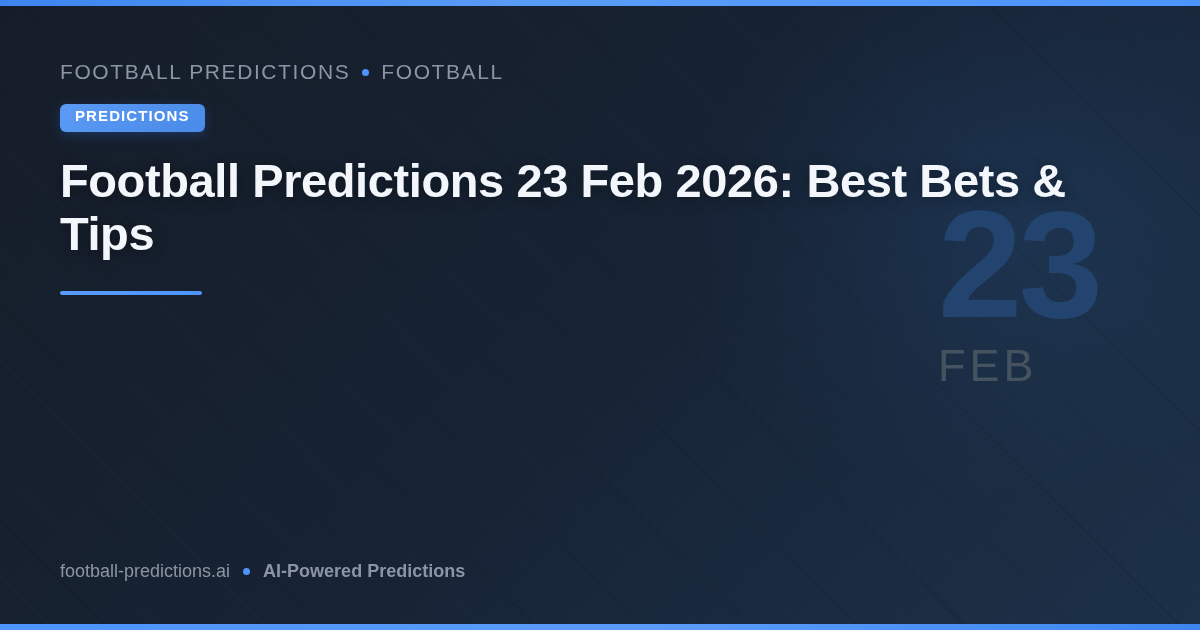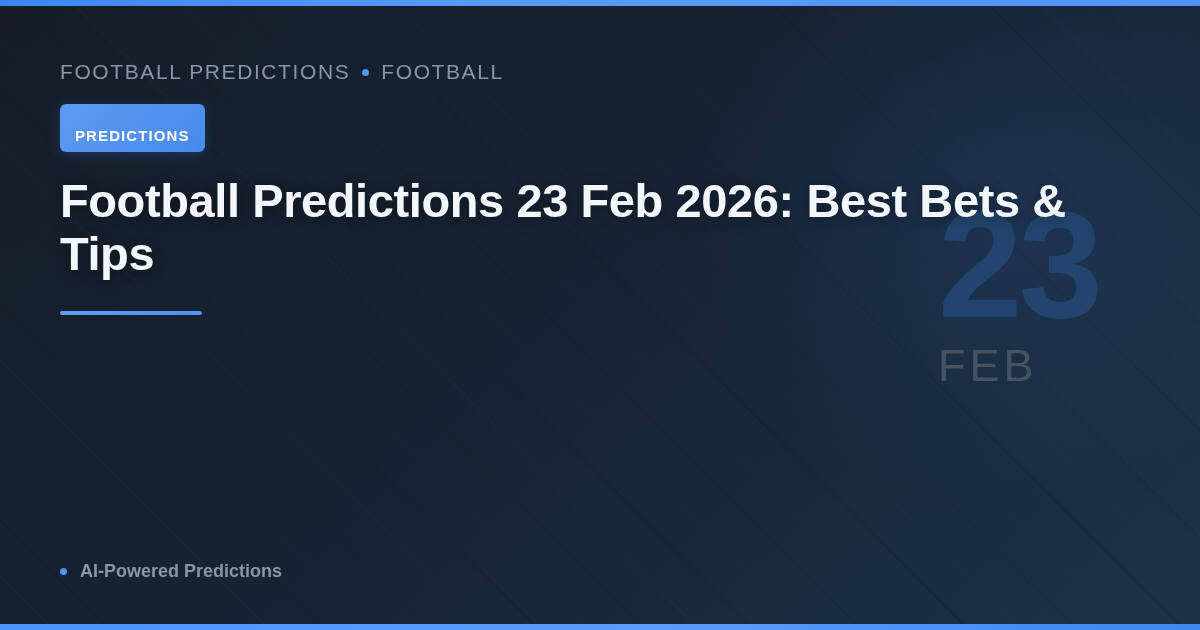--- a/index.html
+++ b/index.html
@@ -113,21 +113,21 @@
     width: 7px;
     height: 7px;
     border-radius: 50%;
     background: #4d94ff;
     flex: 0 0 auto;
   }
 
   .badge {
     display: inline-block;
     margin-top: 20px;
-    padding: 24px 15px 9px;
+    padding: 4px 15px 9px;
     border-radius: 6px;
     background: linear-gradient(135deg, #5b9bf5 0%, #4a8ae8 100%);
     color: #ffffff;
     font-size: 15px;
     font-weight: 700;
     letter-spacing: 1.1px;
     line-height: 1;
     box-shadow: 0 3px 12px rgba(40,100,190,0.35);
   }
 
@@ -192,17 +192,18 @@
 
     <div class="badge">PREDICTIONS</div>
 
     <h1 class="title">Football Predictions 23 Feb 2026: Best Bets &amp; Tips</h1>
 
     <div class="accent-bar"></div>
 
   </div>
 
   <div class="footer">
+    <span class="footer-site">football-predictions.ai</span>
     <span class="dot"></span>
     <span class="footer-tag">AI-Powered Predictions</span>
   </div>
 
 </div>
 
 </body></html>

